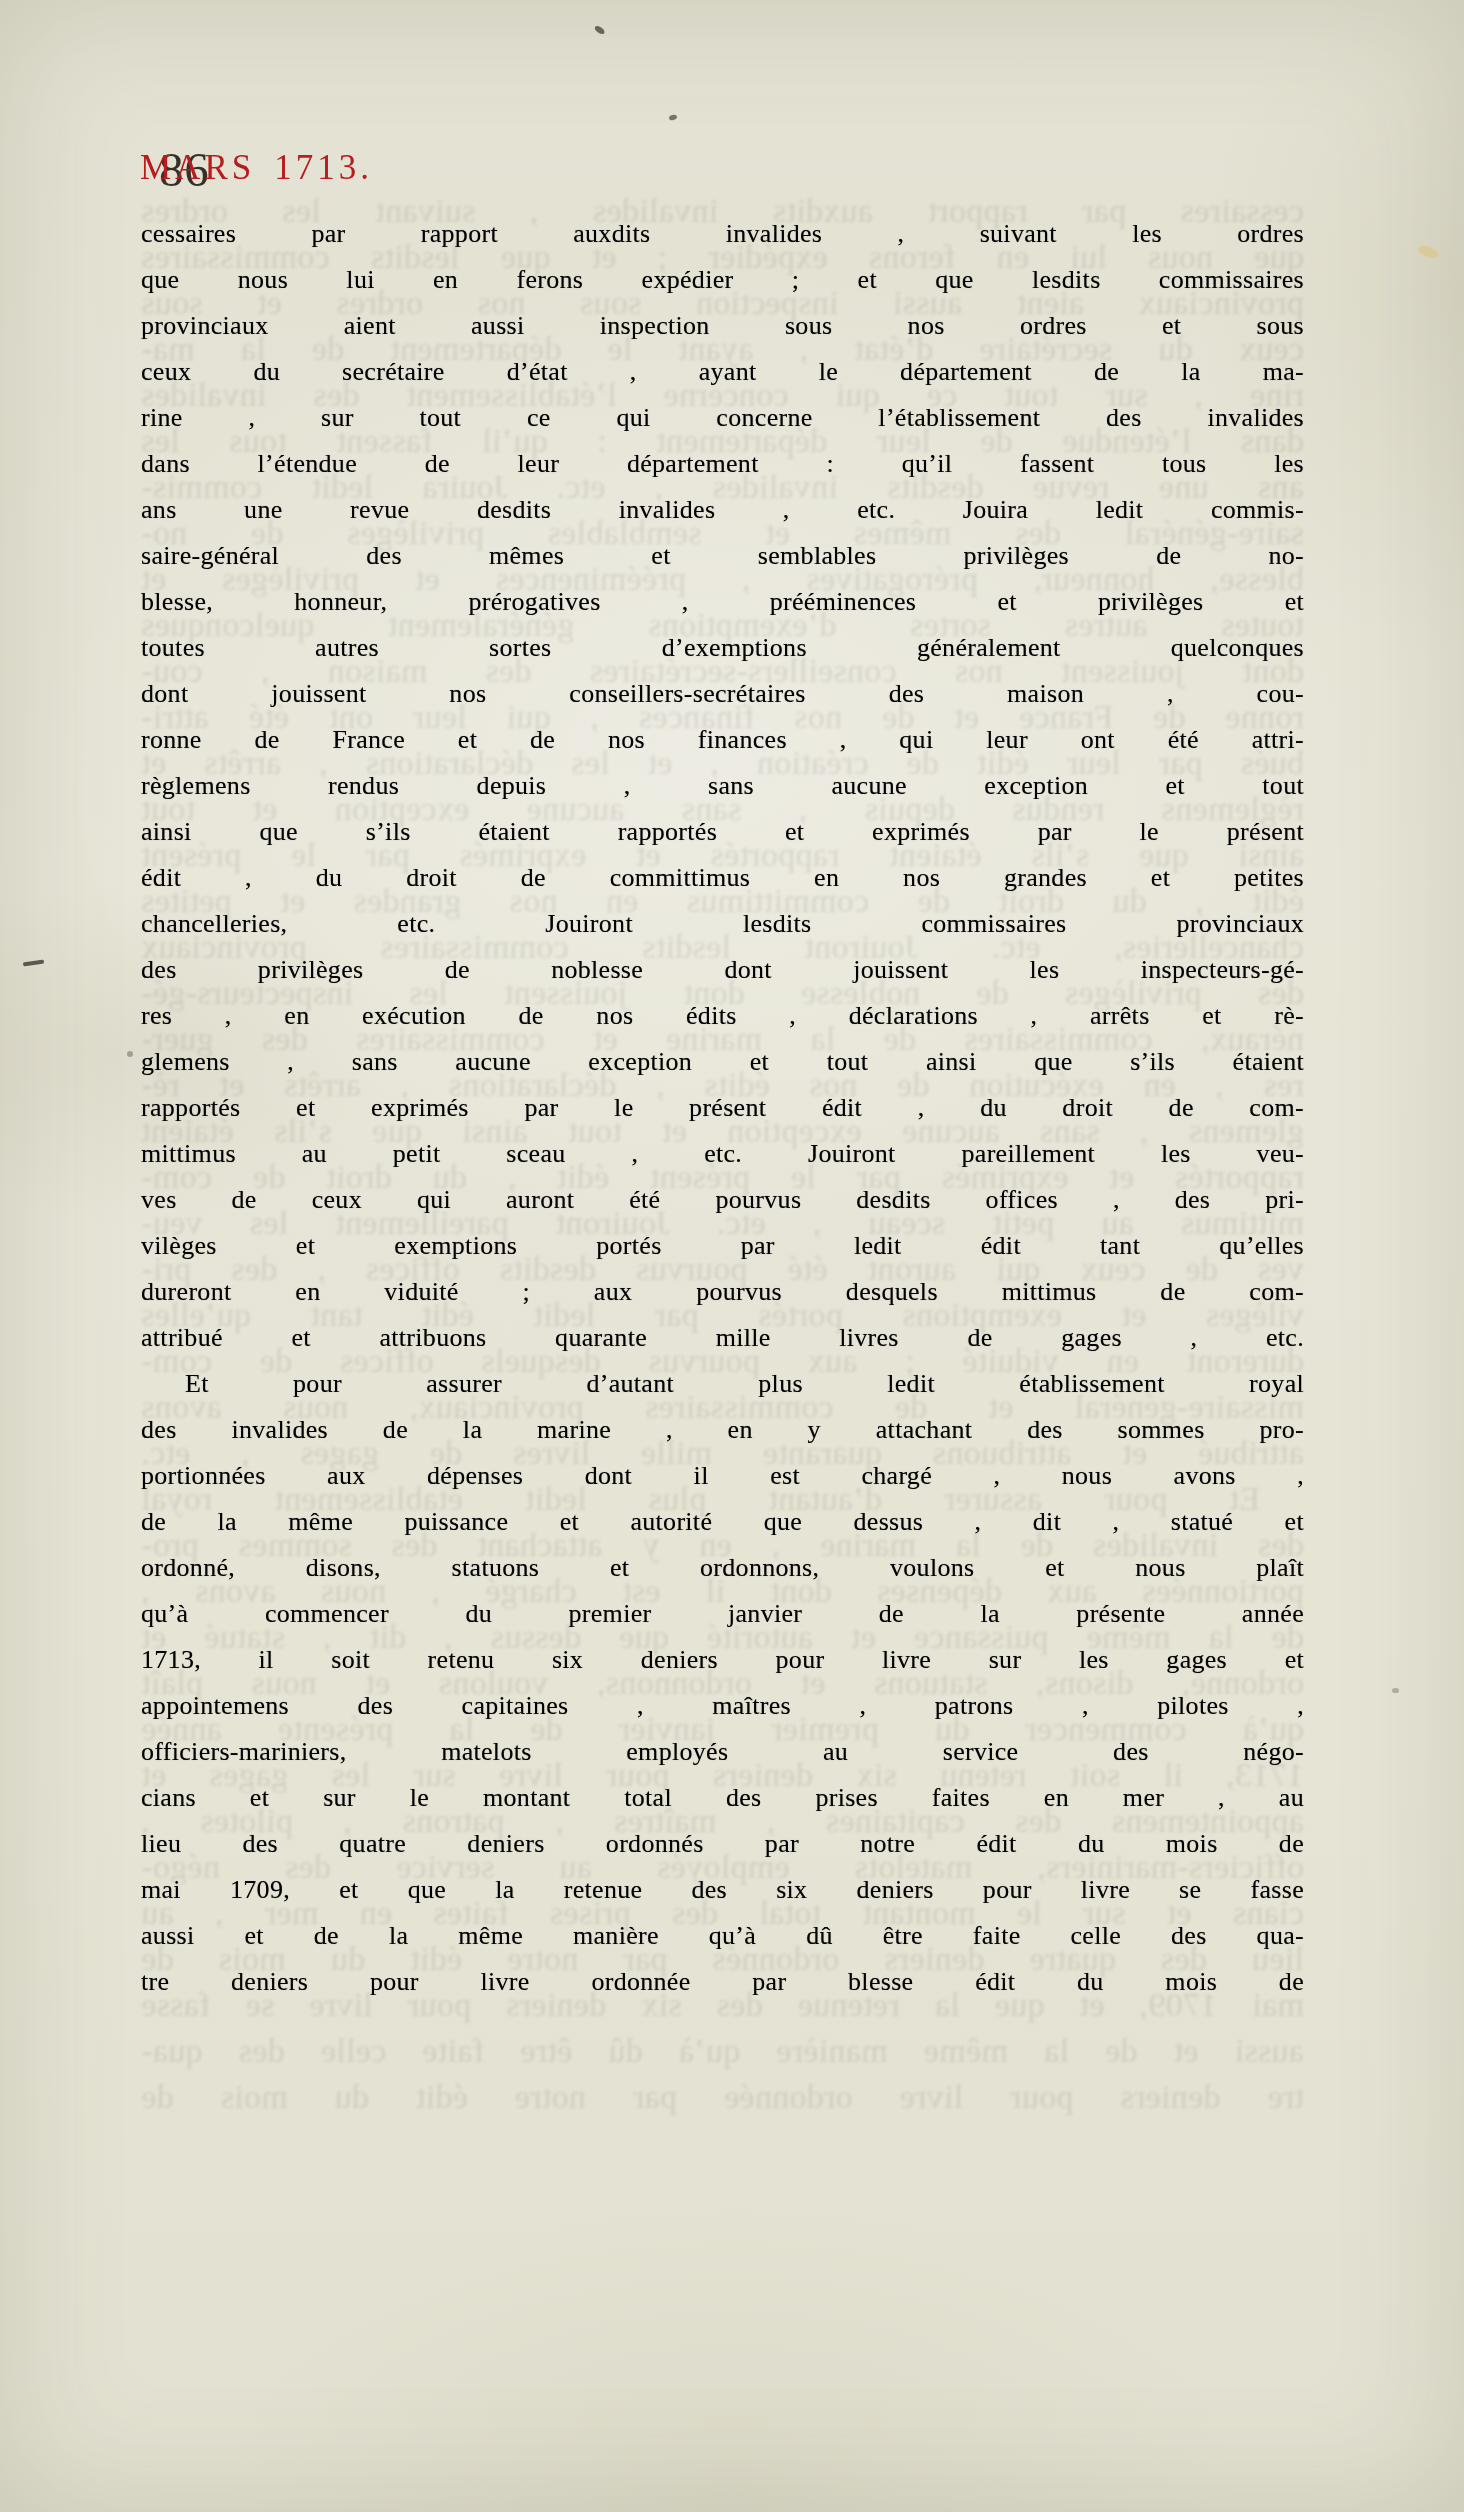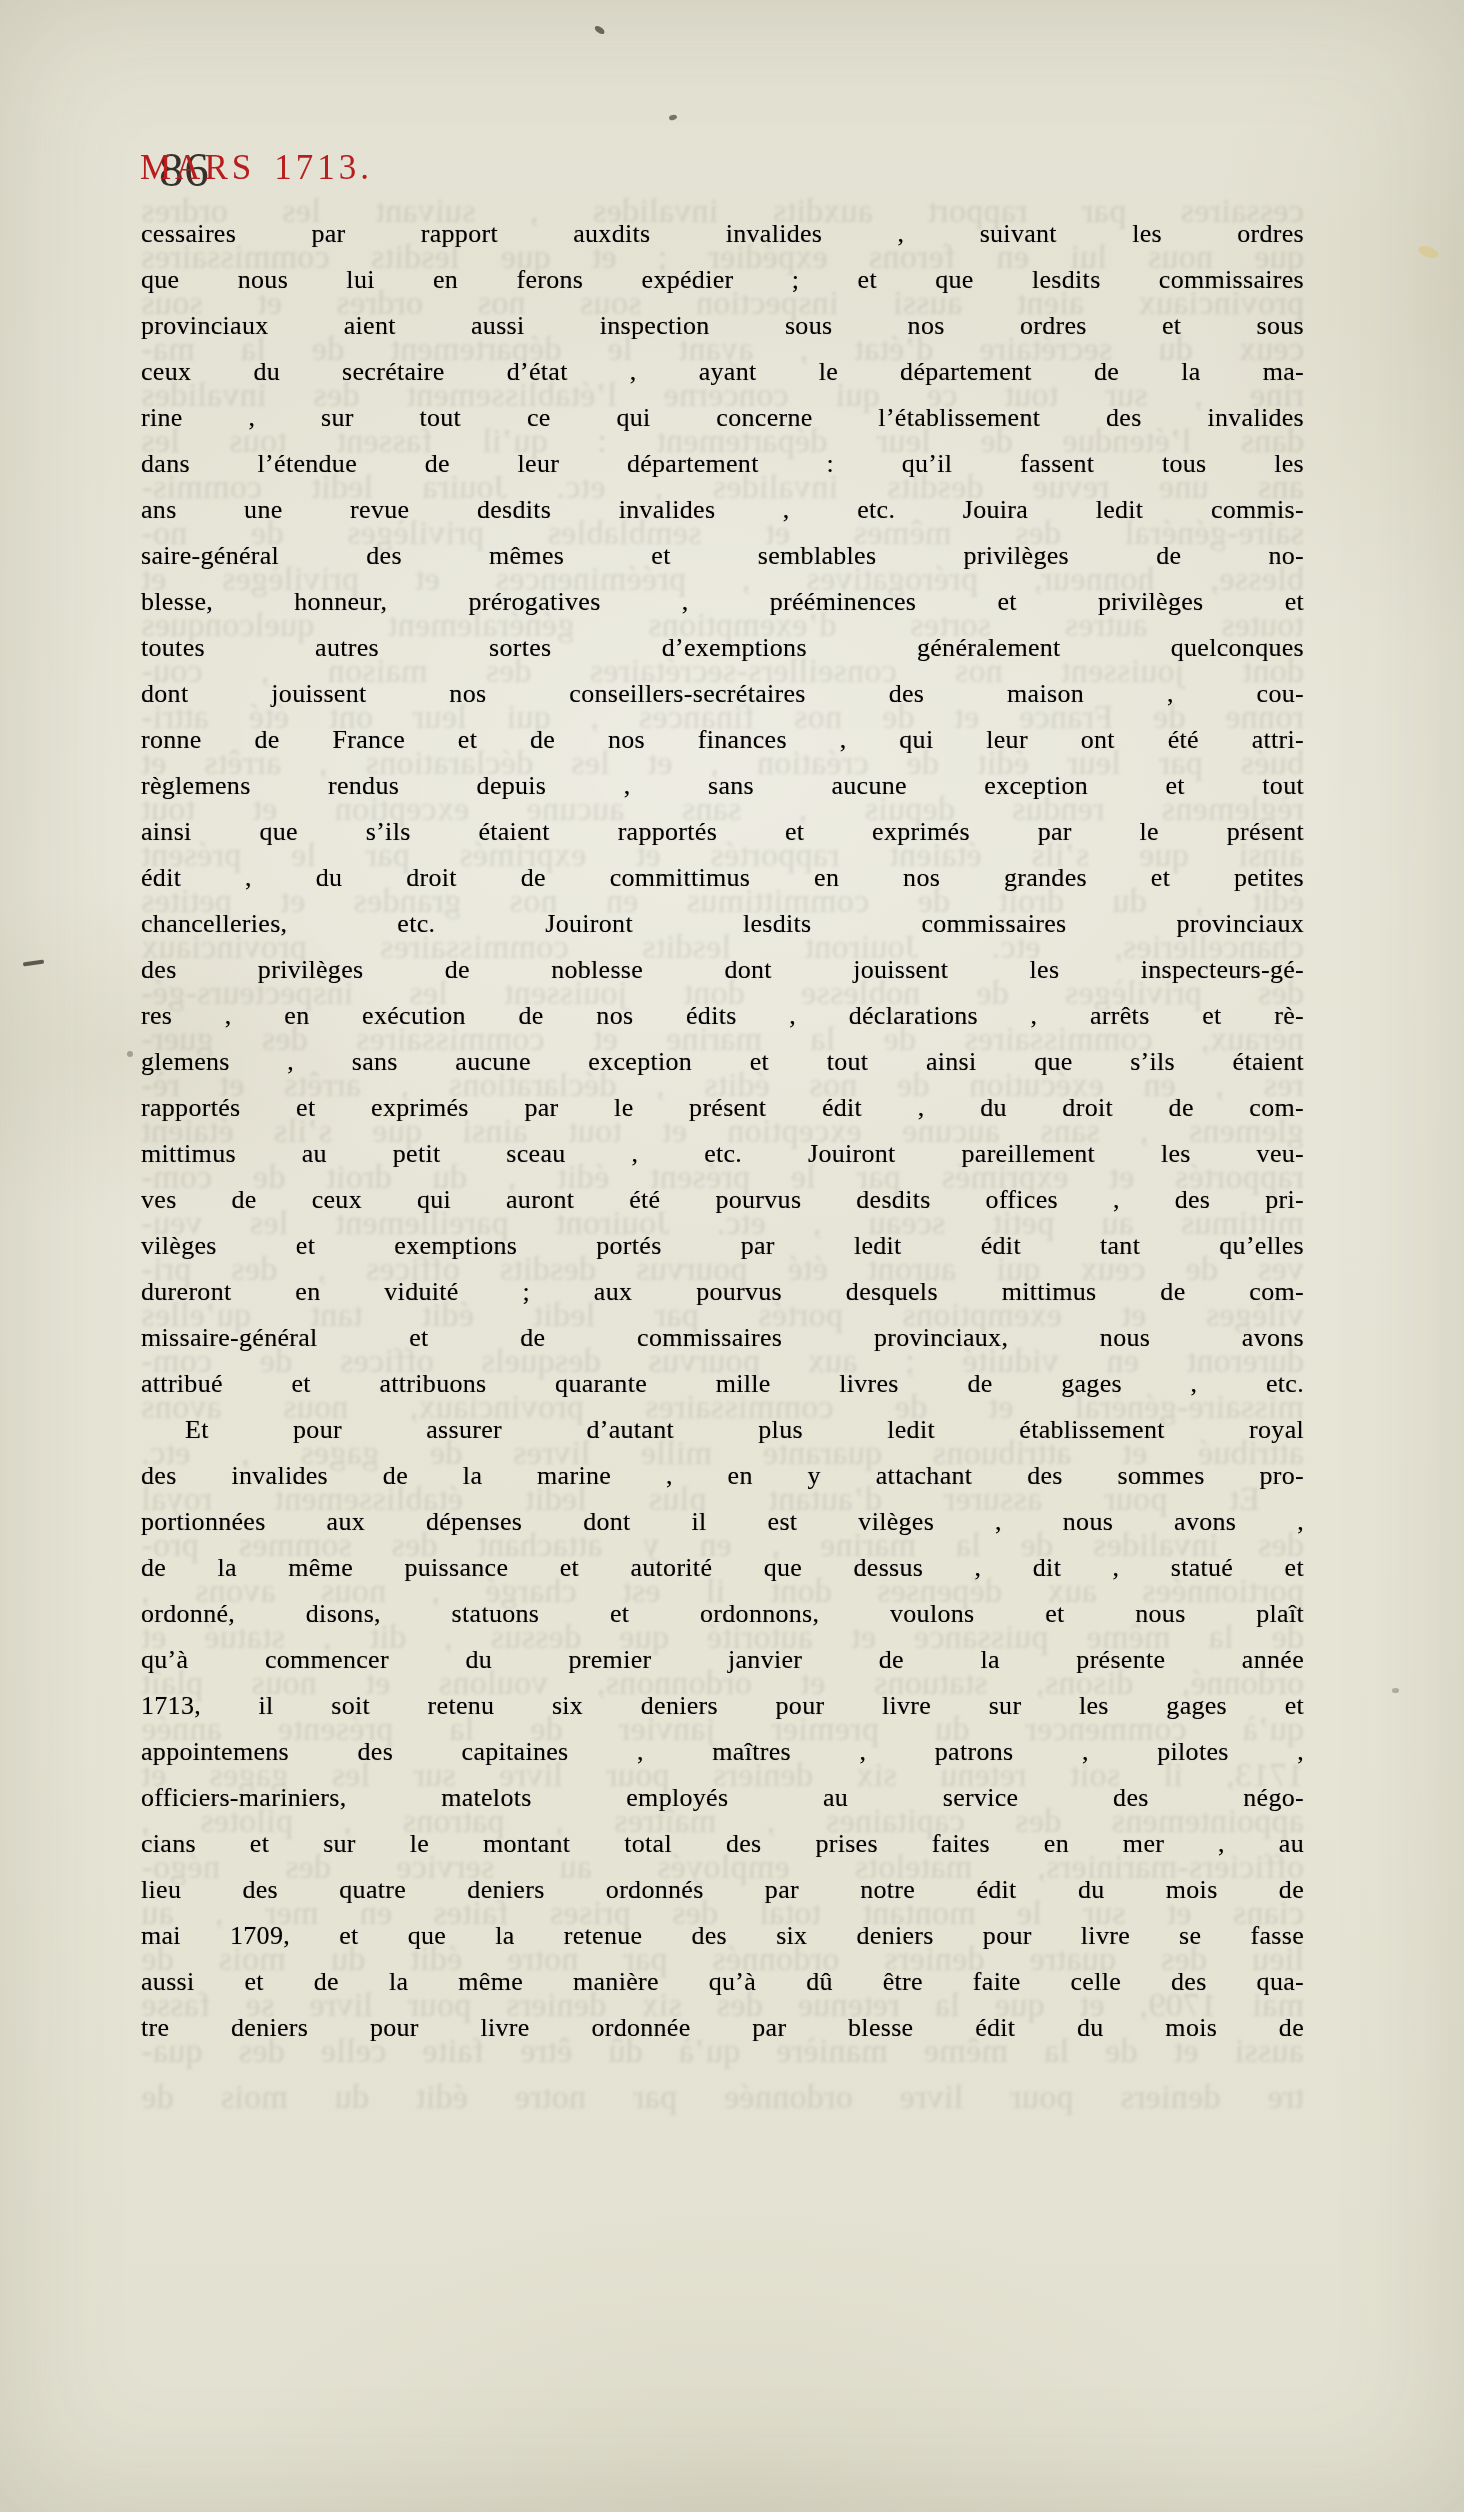--- a/index.html
+++ b/index.html
@@ -170,25 +170,24 @@
     <div class="line">édit , du droit de committimus en nos grandes et petites</div>
     <div class="line">chancelleries, etc. Jouiront lesdits commissaires provinciaux</div>
     <div class="line">des privilèges de noblesse dont jouissent les inspecteurs-gé-</div>
     <div class="line">res , en exécution de nos édits , déclarations , arrêts et rè-</div>
     <div class="line">glemens , sans aucune exception et tout ainsi que s’ils étaient</div>
     <div class="line">rapportés et exprimés par le présent édit , du droit de com-</div>
     <div class="line">mittimus au petit sceau , etc. Jouiront pareillement les veu-</div>
     <div class="line">ves de ceux qui auront été pourvus desdits offices , des pri-</div>
     <div class="line">vilèges et exemptions portés par ledit édit tant qu’elles</div>
     <div class="line">dureront en viduité ; aux pourvus desquels mittimus de com-</div>
-    <div class="line">missaire-général et de commissaires provinciaux, nous avons</div>
     <div class="line">attribué et attribuons quarante mille livres de gages , etc.</div>
     <div class="line indent">Et pour assurer d’autant plus ledit établissement royal</div>
     <div class="line">des invalides de la marine , en y attachant des sommes pro-</div>
-    <div class="line">portionnées aux dépenses dont il est vilèges , nous avons ,</div>
+    <div class="line">portionnées aux dépenses dont il est chargé , nous avons ,</div>
     <div class="line">de la même puissance et autorité que dessus , dit , statué et</div>
     <div class="line">ordonné, disons, statuons et ordonnons, voulons et nous plaît</div>
     <div class="line">qu’à commencer du premier janvier de la présente année</div>
     <div class="line">1713, il soit retenu six deniers pour livre sur les gages et</div>
     <div class="line">appointemens des capitaines , maîtres , patrons , pilotes ,</div>
     <div class="line">officiers-mariniers, matelots employés au service des négo-</div>
     <div class="line">cians et sur le montant total des prises faites en mer , au</div>
     <div class="line">lieu des quatre deniers ordonnés par notre édit du mois de</div>
     <div class="line">mai 1709, et que la retenue des six deniers pour livre se fasse</div>
     <div class="line">aussi et de la même manière qu’à dû être faite celle des qua-</div>

